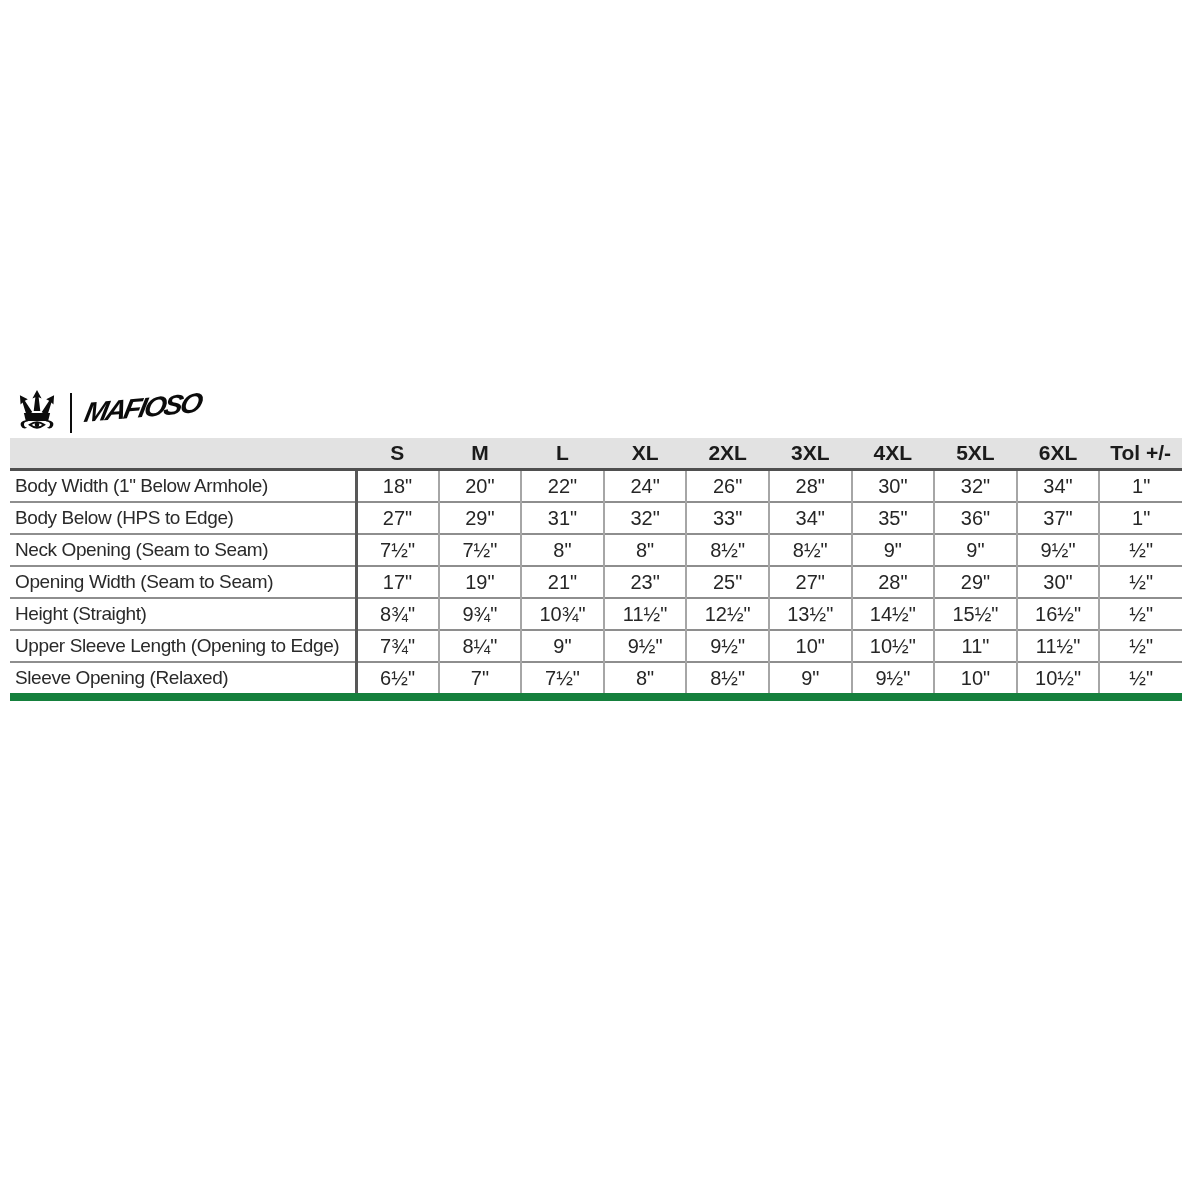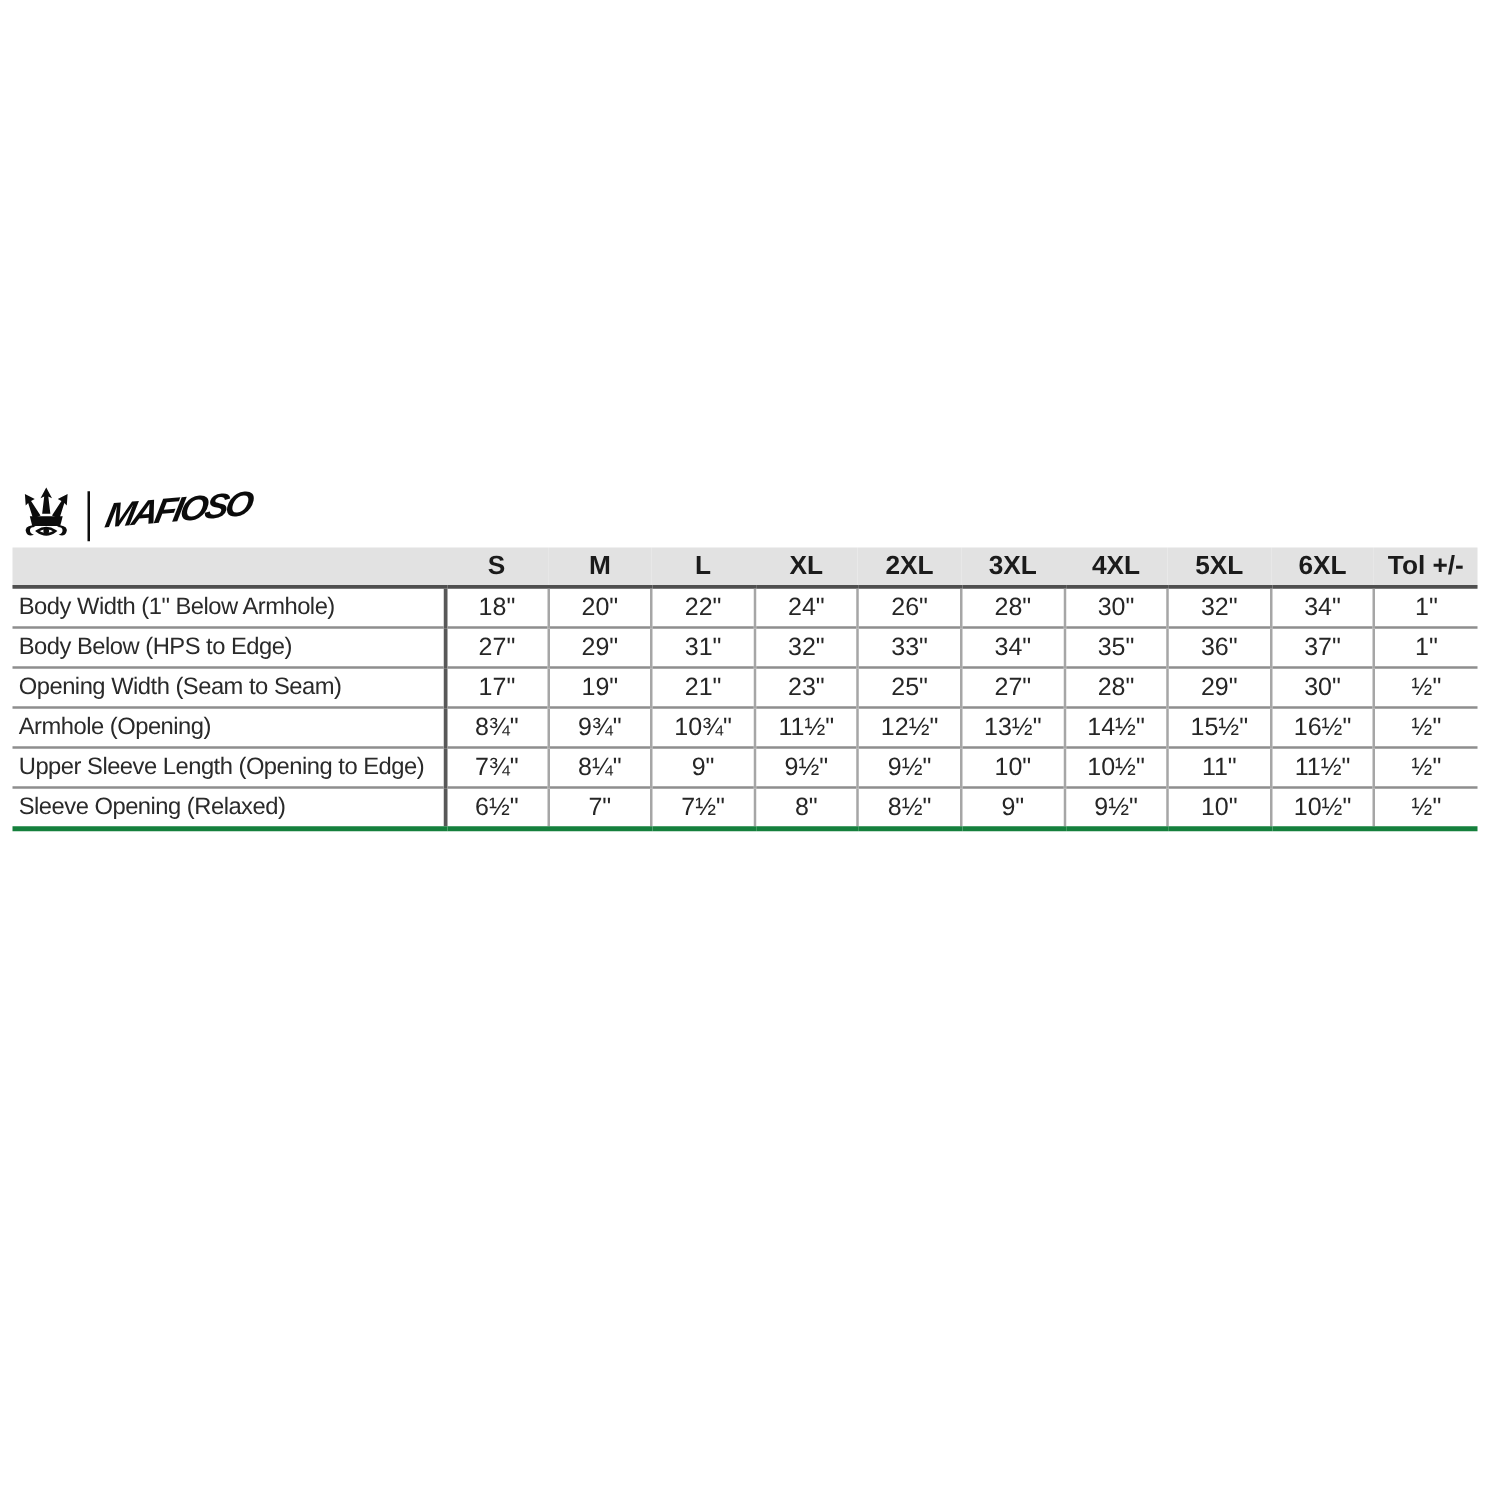--- a/index.html
+++ b/index.html
@@ -30,21 +30,21 @@
     font-size:21px;font-weight:bold;color:#1b1b1b;text-align:center;
     border-bottom:3px solid #4f4f4f;
   }
   .size-chart th.corner{width:342px;}
   .size-chart td{
     height:30px;padding:0;text-align:center;
     font-size:20px;color:#262626;
     border-top:2px solid #8e8e8e;
   }
   .size-chart tbody tr:first-child td{border-top:none;}
-  .size-chart tbody tr:last-child td{border-bottom:4px solid #15803d;}
+  .size-chart tbody tr:last-child td{border-bottom:8px solid #15803d;}
   .size-chart td + td{border-left:2px solid #a6a6a6;}
   .size-chart td.label{
     text-align:left;padding-left:5px;font-size:19px;letter-spacing:-0.4px;
     border-right:3px solid #585858;white-space:nowrap;overflow:hidden;
     color:#2a2a2a;
   }
 </style>
 </head>
 <body>
 
@@ -111,34 +111,47 @@
         <td>31"</td>
         <td>32"</td>
         <td>33"</td>
         <td>34"</td>
         <td>35"</td>
         <td>36"</td>
         <td>37"</td>
         <td>1"</td>
       </tr>
       <tr>
+        <td class="label">Neck Opening (Seam to Seam)</td>
+        <td>7½"</td>
+        <td>7½"</td>
+        <td>8"</td>
+        <td>8"</td>
+        <td>8½"</td>
+        <td>8½"</td>
+        <td>9"</td>
+        <td>9"</td>
+        <td>9½"</td>
+        <td>½"</td>
+      </tr>
+      <tr>
         <td class="label">Opening Width (Seam to Seam)</td>
         <td>17"</td>
         <td>19"</td>
         <td>21"</td>
         <td>23"</td>
         <td>25"</td>
         <td>27"</td>
         <td>28"</td>
         <td>29"</td>
         <td>30"</td>
         <td>½"</td>
       </tr>
       <tr>
-        <td class="label">Armhole (Opening)</td>
+        <td class="label">Height (Straight)</td>
         <td>8¾"</td>
         <td>9¾"</td>
         <td>10¾"</td>
         <td>11½"</td>
         <td>12½"</td>
         <td>13½"</td>
         <td>14½"</td>
         <td>15½"</td>
         <td>16½"</td>
         <td>½"</td>

